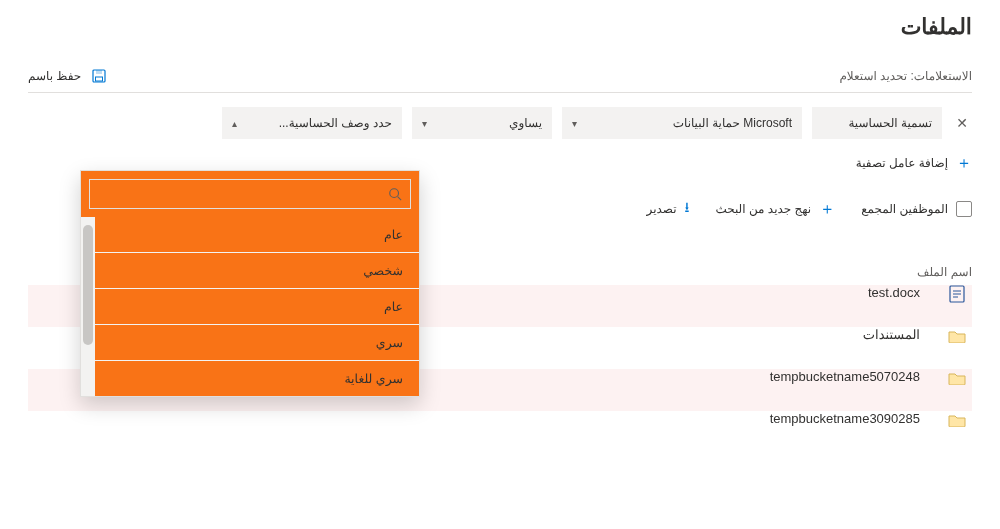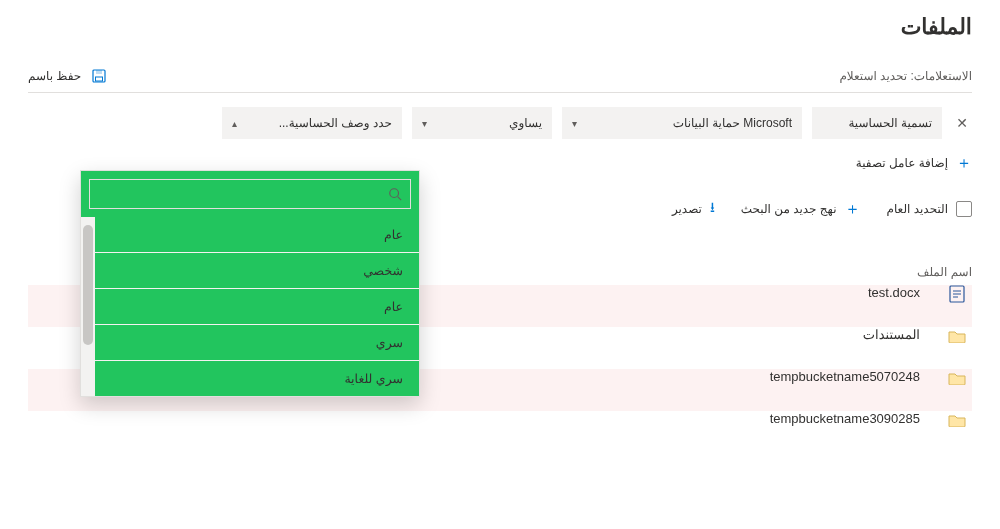--- a/index.html
+++ b/index.html
@@ -110,21 +110,21 @@
   .file-icon.folder { color:#d8b55a; }
   .fname { font-size:13px; }
 
   
   .dropdown {
     position: absolute;
     top: 170px;
     left: 80px;        
     right: auto;
     width: 340px;
-    background: #22c55e;
+    background: #f97316;
     border: 1px solid var(--border);
     box-shadow: 0 8px 20px rgba(0,0,0,.18);
     direction: rtl;
     z-index: 50;
   }
   .dd-search {
     display:flex; align-items:center;
     border:1px solid var(--border);
     margin:8px;
     height:30px;
@@ -200,21 +200,21 @@
   </div>
 
   <div class="add-filter">
     <span class="plus">＋</span>
     <span>إضافة عامل تصفية</span>
   </div>
 
   <div class="toolbar">
     <div class="tb-item">
       <span class="chk"></span>
-      <span>التحديد العام</span>
+      <span>الموظفين المجمع</span>
     </div>
     <div class="tb-item">
       <span class="plus">＋</span>
       <span>نهج جديد من البحث</span>
     </div>
     <div class="tb-item">
       <span class="dl-icon">⭳</span>
       <span>تصدير</span>
     </div>
   </div>

